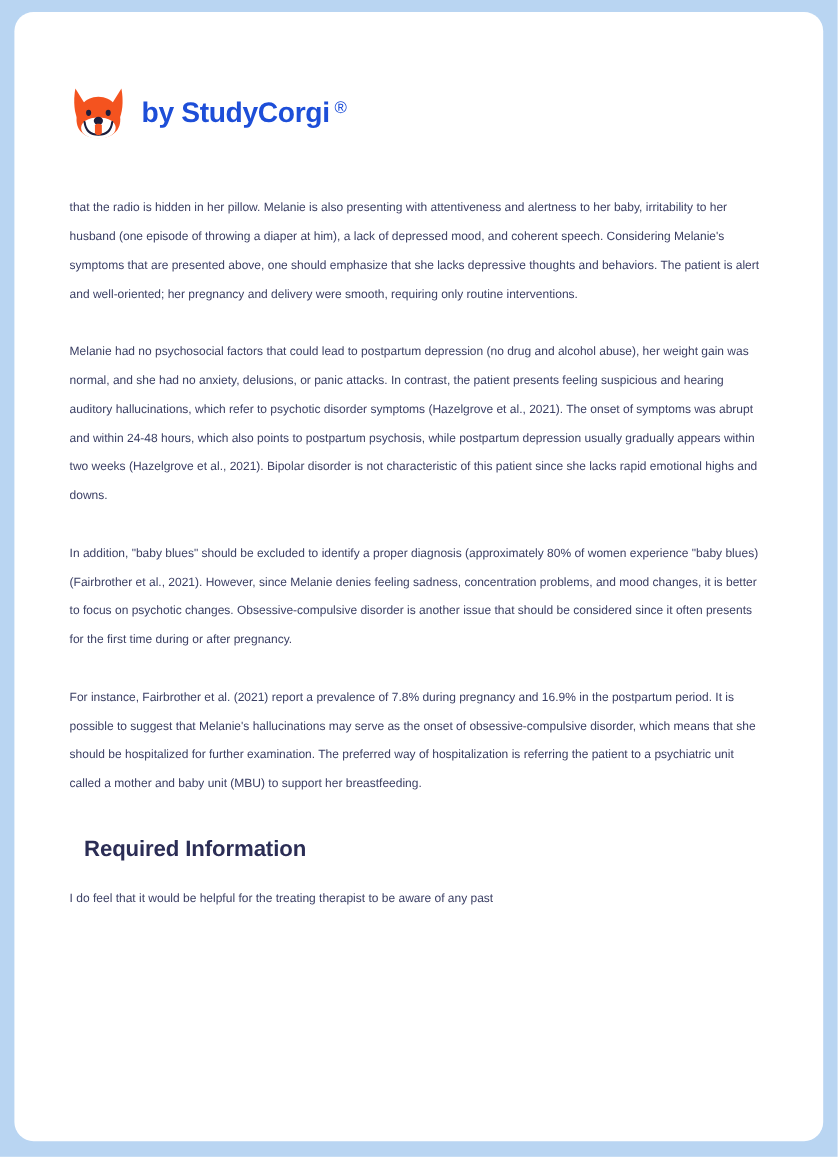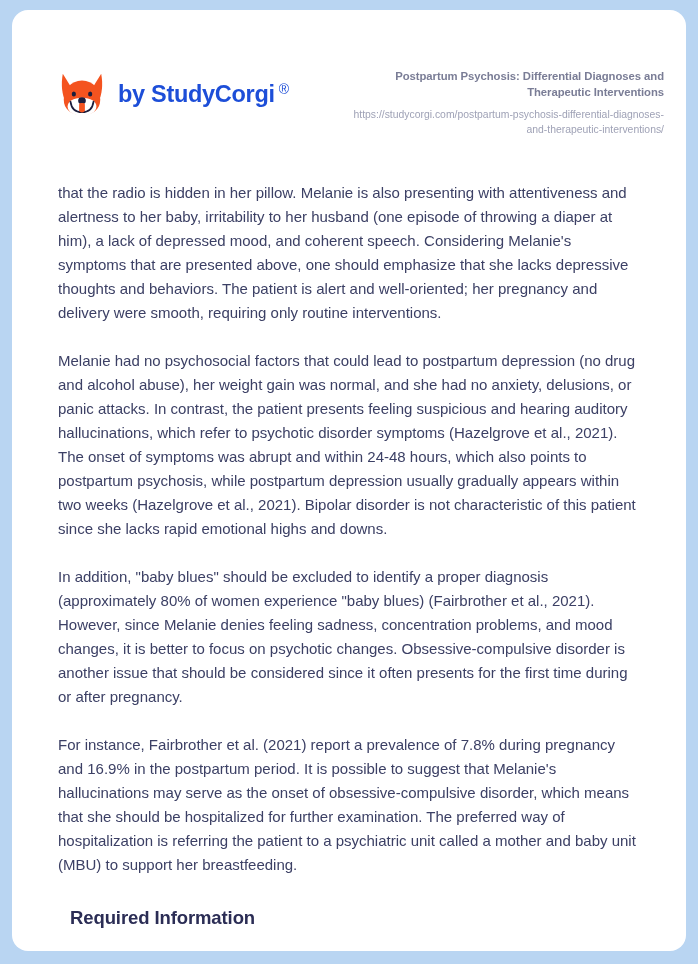--- a/index.html
+++ b/index.html
@@ -84,21 +84,21 @@
     word-break: break-word;
   }
 
   
   .content {
     padding: 0 46px;
     box-sizing: border-box;
     margin-top: 44px;
   }
   .content p {
-    font-size: 15px;
+    font-size: 10px;
     line-height: 24px;
     color: #3c4065;
     margin: 0 0 24px 0;
     text-align: left;
   }
   .content p:last-child {
     margin-bottom: 0;
   }
   h2.section-heading {
     font-size: 18.5px;
@@ -133,24 +133,20 @@
         <path d="M26 66 C28 82 38 88 50 88 C62 88 72 82 74 66" fill="none" stroke="#1d1e3c" stroke-width="3.6" stroke-linecap="round"></path>
 
         <path d="M44 72 C44 68 56 68 56 72 L56 84 C56 90 44 90 44 84 Z" fill="#f4531f"></path>
       </svg>
       <div class="brand-text">
         <span>by StudyCorgi</span>
         <span class="brand-reg">®</span>
       </div>
     </div>
 
-    <div class="header-meta">
-      <div class="doc-title">Postpartum Psychosis: Differential Diagnoses and Therapeutic Interventions</div>
-      <div class="doc-url">https://studycorgi.com/postpartum-psychosis-differential-diagnoses-and-therapeutic-interventions/</div>
-    </div>
 
   </div>
 
   <div class="content">
     <p>that the radio is hidden in her pillow. Melanie is also presenting with attentiveness and alertness to her baby, irritability to her husband (one episode of throwing a diaper at him), a lack of depressed mood, and coherent speech. Considering Melanie's symptoms that are presented above, one should emphasize that she lacks depressive thoughts and behaviors. The patient is alert and well-oriented; her pregnancy and delivery were smooth, requiring only routine interventions.</p>
     <p>Melanie had no psychosocial factors that could lead to postpartum depression (no drug and alcohol abuse), her weight gain was normal, and she had no anxiety, delusions, or panic attacks. In contrast, the patient presents feeling suspicious and hearing auditory hallucinations, which refer to psychotic disorder symptoms (Hazelgrove et al., 2021). The onset of symptoms was abrupt and within 24-48 hours, which also points to postpartum psychosis, while postpartum depression usually gradually appears within two weeks (Hazelgrove et al., 2021). Bipolar disorder is not characteristic of this patient since she lacks rapid emotional highs and downs.</p>
     <p>In addition, "baby blues" should be excluded to identify a proper diagnosis (approximately 80% of women experience "baby blues) (Fairbrother et al., 2021). However, since Melanie denies feeling sadness, concentration problems, and mood changes, it is better to focus on psychotic changes. Obsessive-compulsive disorder is another issue that should be considered since it often presents for the first time during or after pregnancy.</p>
     <p>For instance, Fairbrother et al. (2021) report a prevalence of 7.8% during pregnancy and 16.9% in the postpartum period. It is possible to suggest that Melanie's hallucinations may serve as the onset of obsessive-compulsive disorder, which means that she should be hospitalized for further examination. The preferred way of hospitalization is referring the patient to a psychiatric unit called a mother and baby unit (MBU) to support her breastfeeding.</p>
 
     <h2 class="section-heading">Required Information</h2>

